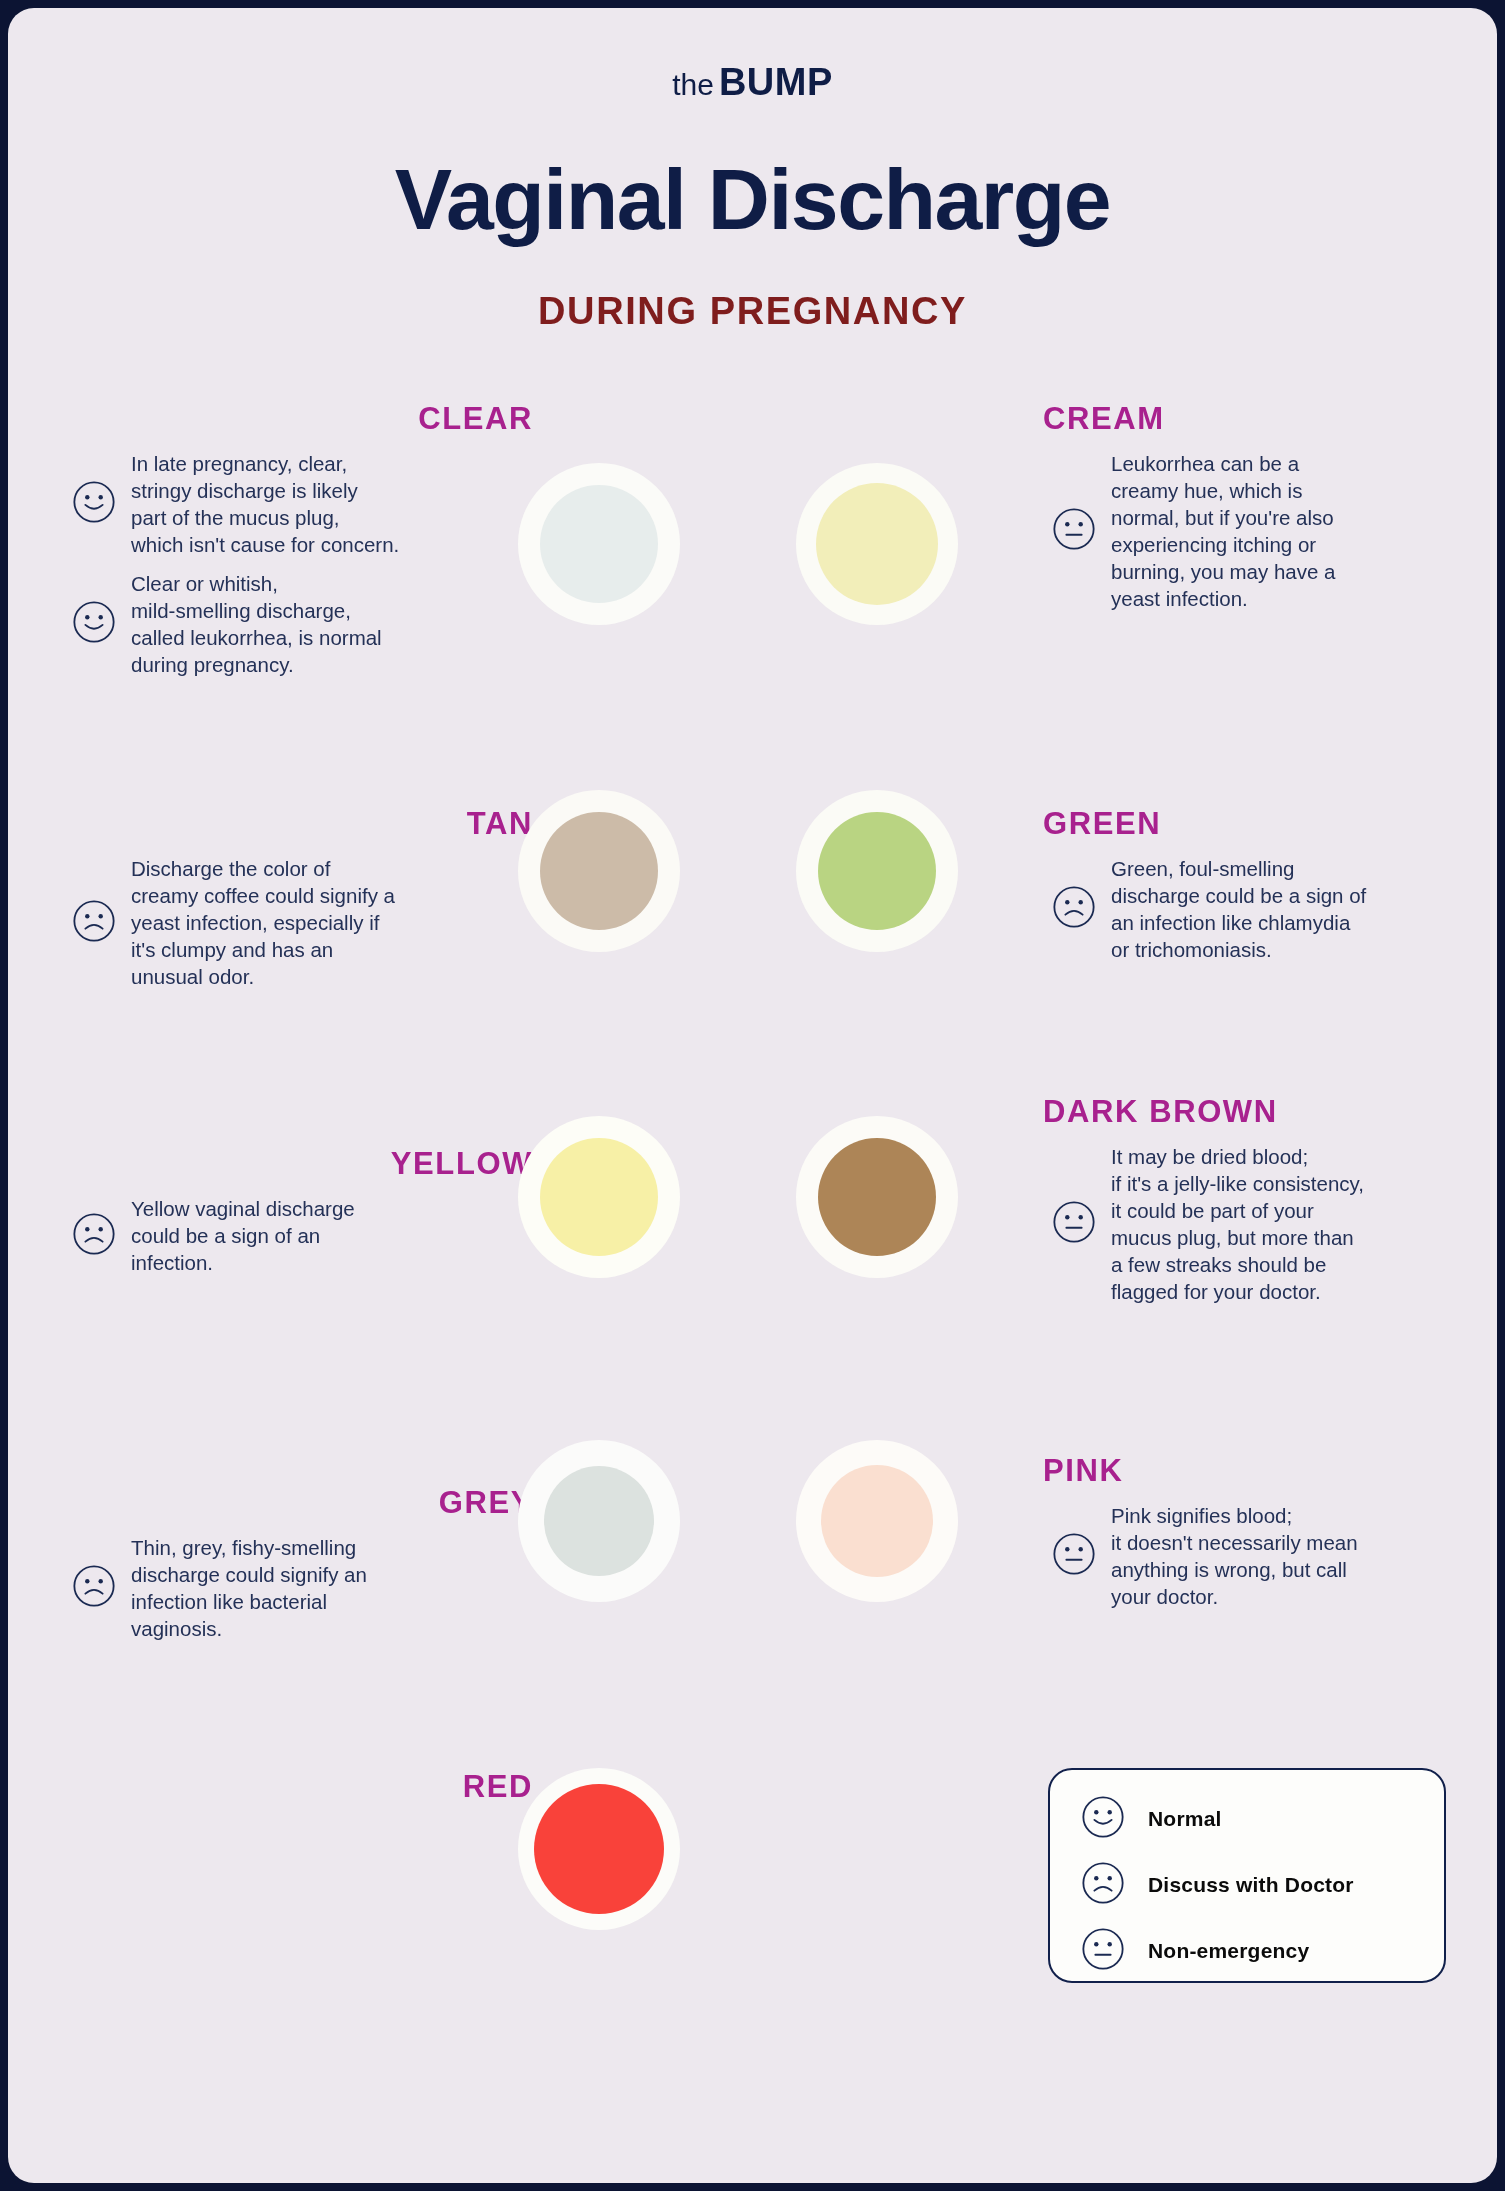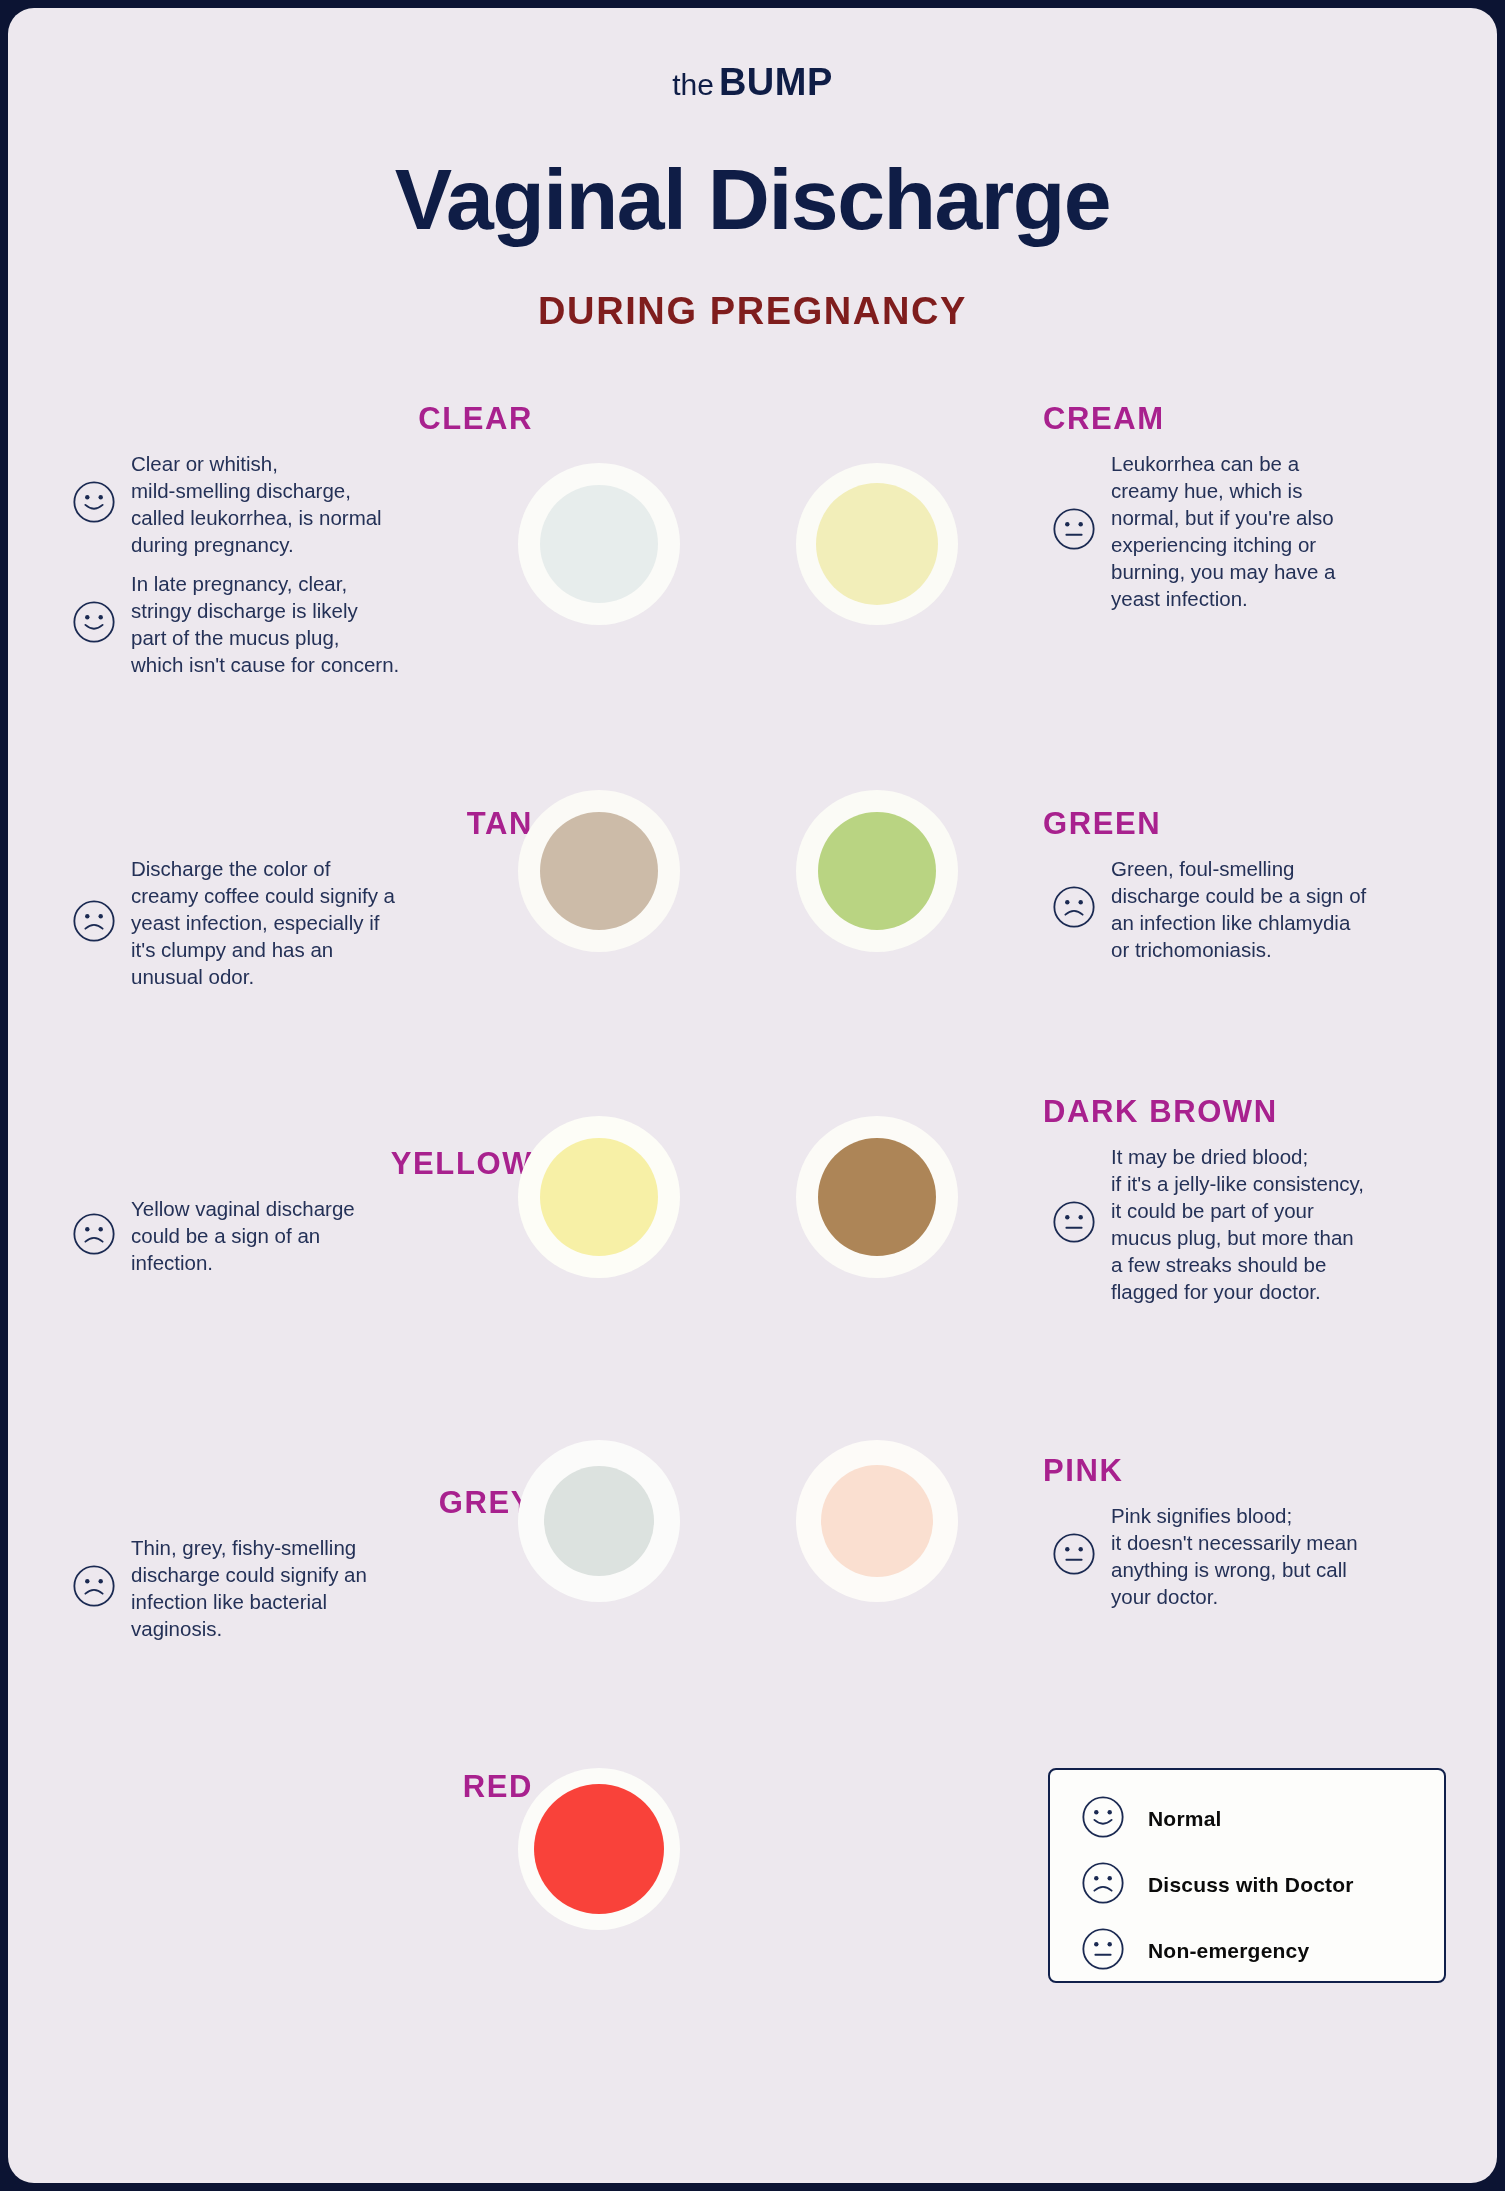--- a/index.html
+++ b/index.html
@@ -129,21 +129,21 @@
 
   
   .legend {
     position: absolute;
     left: 1040px;
     top: 1760px;
     width: 398px;
     height: 215px;
     background: #FDFDFB;
     border: 2.5px solid #11204B;
-    border-radius: 8px;
+    border-radius: 24px;
     box-sizing: border-box;
     padding: 20px 0 4px 30px;
   }
   .legend-row {
     display: flex;
     align-items: center;
     gap: 22px;
     height: 58px;
     margin-bottom: 8px;
   }
@@ -169,36 +169,36 @@
   <div id="sections-root">
       <div class="section left" style="left: 55px; top: 395px;">
         <div class="section-heading">CLEAR</div>
         <div class="entry">
           <span class="face"><svg width="46" height="46" viewBox="0 0 48 48">
               <circle cx="24" cy="24" r="20.5" fill="none" stroke="#1B2A52" stroke-width="1.9"></circle>
               <circle cx="17" cy="19" r="2.3" fill="#1B2A52"></circle>
               <circle cx="31" cy="19" r="2.3" fill="#1B2A52"></circle>
               <path d="M15 27 Q24 35 33 27" fill="none" stroke="#1B2A52" stroke-width="1.9" stroke-linecap="round"></path>
             </svg></span>
+          <div class="copy">In late pregnancy, clear,
+stringy discharge is likely
+part of the mucus plug,
+which isn't cause for concern.</div>
+        </div>
+        <div class="entry">
+          <span class="face"><svg width="46" height="46" viewBox="0 0 48 48">
+              <circle cx="24" cy="24" r="20.5" fill="none" stroke="#1B2A52" stroke-width="1.9"></circle>
+              <circle cx="17" cy="19" r="2.3" fill="#1B2A52"></circle>
+              <circle cx="31" cy="19" r="2.3" fill="#1B2A52"></circle>
+              <path d="M15 27 Q24 35 33 27" fill="none" stroke="#1B2A52" stroke-width="1.9" stroke-linecap="round"></path>
+            </svg></span>
           <div class="copy">Clear or whitish,
 mild-smelling discharge,
 called leukorrhea, is normal
 during pregnancy.</div>
-        </div>
-        <div class="entry">
-          <span class="face"><svg width="46" height="46" viewBox="0 0 48 48">
-              <circle cx="24" cy="24" r="20.5" fill="none" stroke="#1B2A52" stroke-width="1.9"></circle>
-              <circle cx="17" cy="19" r="2.3" fill="#1B2A52"></circle>
-              <circle cx="31" cy="19" r="2.3" fill="#1B2A52"></circle>
-              <path d="M15 27 Q24 35 33 27" fill="none" stroke="#1B2A52" stroke-width="1.9" stroke-linecap="round"></path>
-            </svg></span>
-          <div class="copy">In late pregnancy, clear,
-stringy discharge is likely
-part of the mucus plug,
-which isn't cause for concern.</div>
         </div>
       </div>
       <div class="swatch" style="left: 510px; top: 455px; width: 162px; height: 162px;">
         <div class="ring" style="background: rgb(251, 251, 248);">
           <div class="core" style="width: 118px; height: 118px; background: rgb(231, 237, 236);"></div>
         </div>
       </div>
       <div class="section right" style="left: 1035px; top: 395px;">
         <div class="section-heading">CREAM</div>
         <div class="entry">

